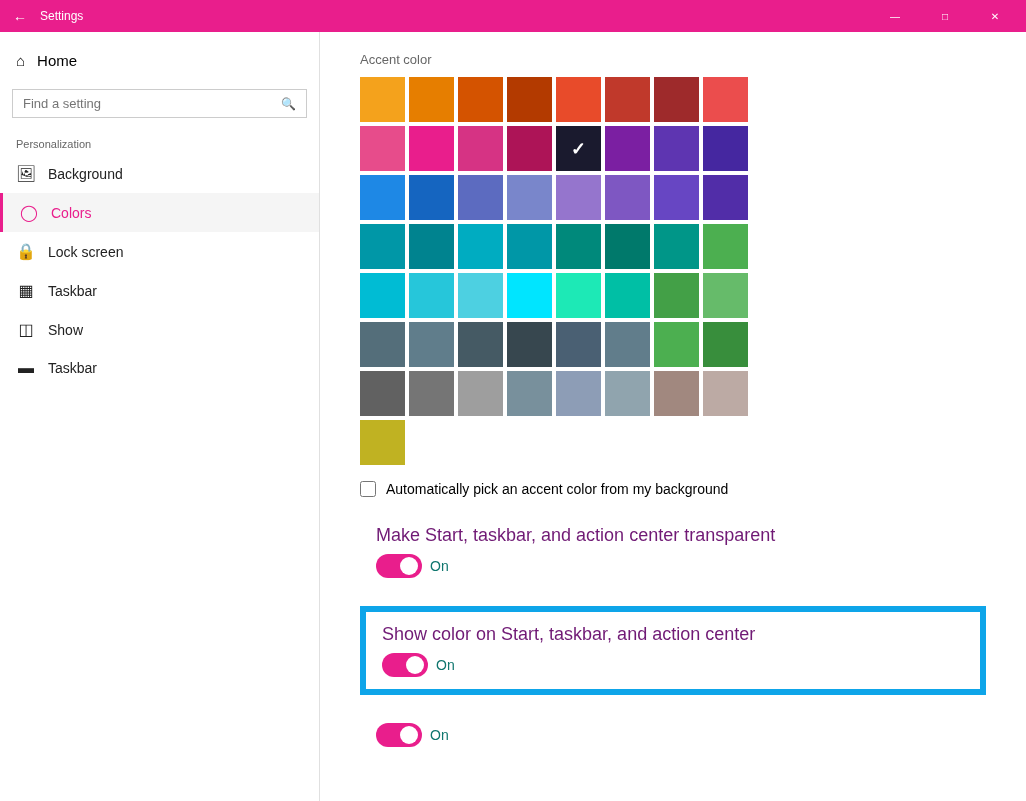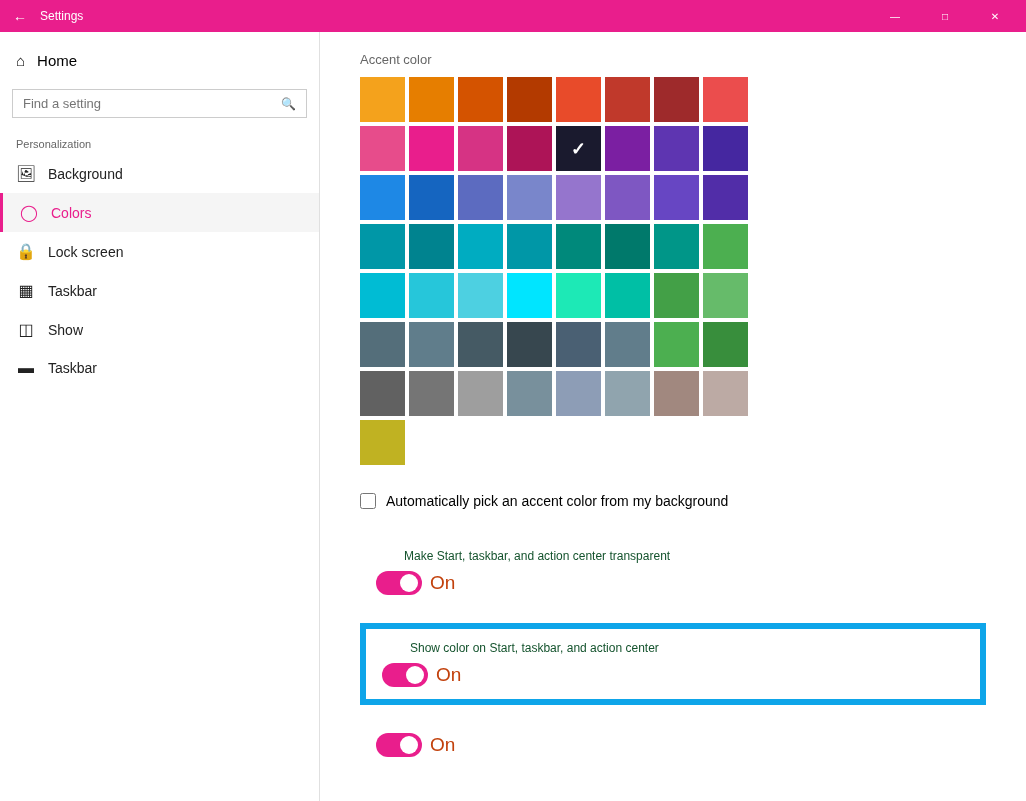--- a/index.html
+++ b/index.html
@@ -97,54 +97,54 @@
     .color-swatch {
       width: 45px; height: 45px;
       cursor: pointer;
       position: relative;
       display: flex; align-items: center; justify-content: center;
     }
 
     
     .checkbox-row {
       display: flex; align-items: center; gap: 10px;
-      margin: 28px 0;
+      margin: 4px 0;
       font-size: 14px;
     }
     .checkbox-row input[type=checkbox] {
       width: 16px; height: 16px;
       cursor: pointer;
     }
 
     
     .toggle-section {
       margin: 16px 0;
       padding: 12px 16px;
     }
     .toggle-section.highlighted {
       border: 6px solid #0ea5e9;
     }
-    .toggle-label { font-size: 12px; color: #14532d; margin-bottom: 8px; margin-left: 28px; }
+    .toggle-label { font-size: 18px; color: #701a75; margin-bottom: 8px; }
     .toggle-row { display: flex; align-items: center; gap: 8px; }
     .toggle-switch {
       width: 46px; height: 24px;
       border-radius: 12px;
       background: #e91e8c;
       position: relative;
       cursor: pointer;
     }
     .toggle-switch .knob {
       width: 18px; height: 18px;
       border-radius: 50%;
       background: white;
       position: absolute;
       top: 3px; right: 4px;
       transition: left 0.2s;
     }
-    .toggle-text { font-size: 19px; color: #c2410c; }
+    .toggle-text { font-size: 14px; color: #0f766e; }
 
     
     .radio-section { margin: 16px 0; }
     .radio-section-label { font-size: 14px; color: #222; margin-bottom: 10px; }
 
     
     .main-content::-webkit-scrollbar { width: 8px; }
     .main-content::-webkit-scrollbar-track { background: #f0f0f0; }
     .main-content::-webkit-scrollbar-thumb { background: #ccc; }
 

